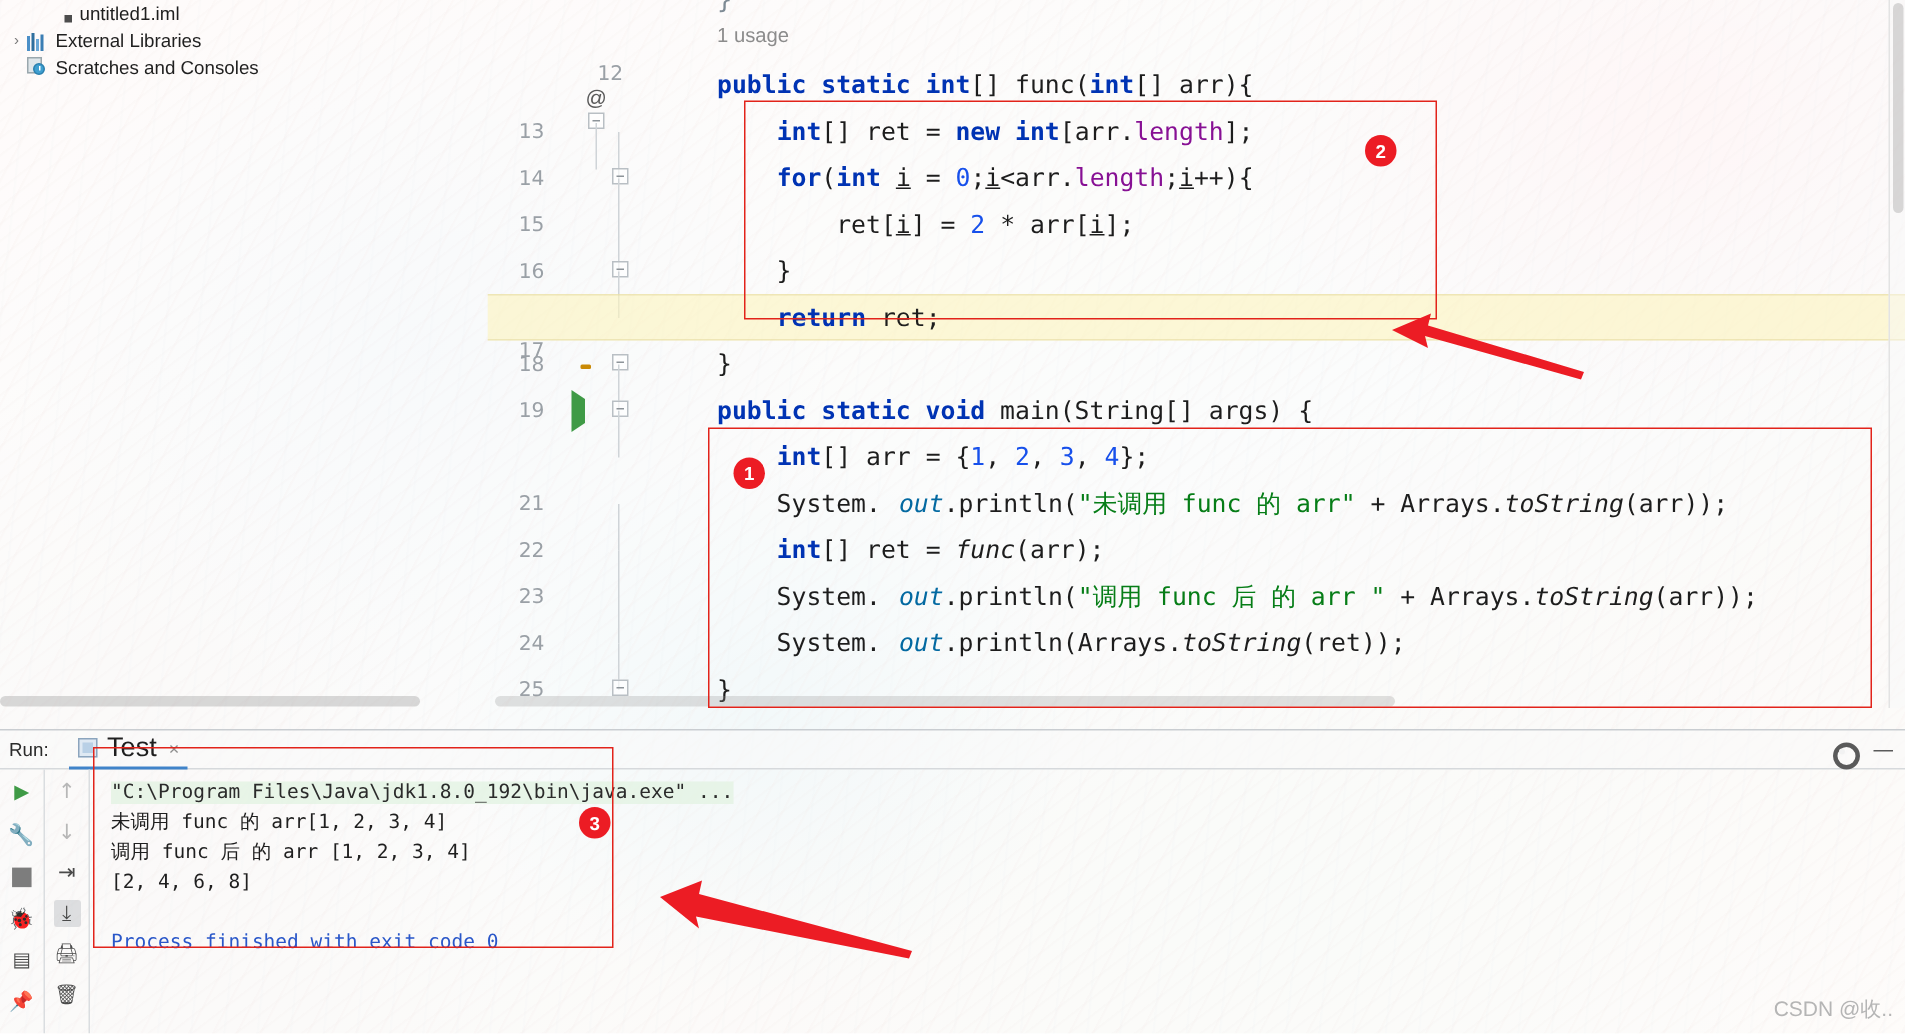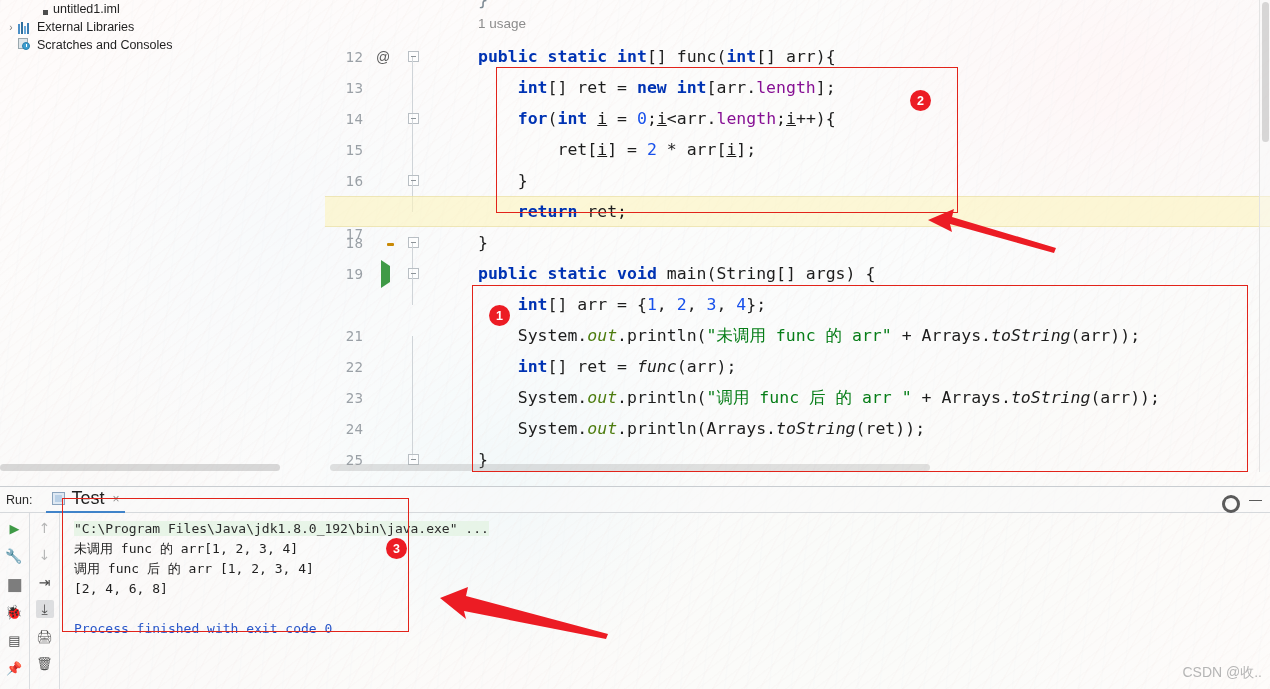--- a/index.html
+++ b/index.html
@@ -161,21 +161,21 @@
     font-family: "DejaVu Sans Mono", monospace;
     font-size: 16.5px;
     color: #1d1d1d;
     white-space: pre;
     letter-spacing: 0px;
   }
   .kw   { color: #0033b3; font-weight: bold; }
   .num  { color: #1750eb; }
   .str  { color: #067d17; }
   .fld  { color: #871094; }
-  .stat { color: #4d7c0f; font-style: italic; }
+  .stat { color: #0369a1; font-style: italic; margin-left: 12px; }
   .fn-it{ font-style: italic; }
   .var-u{ text-decoration: underline; }
 
   
   .caret-line {
     position: absolute; left: 0; right: 0;
     height: 31px;
     background: rgba(252,243,191,0.62);
     border-top: 1px solid rgba(226,214,150,0.5);
     border-bottom: 1px solid rgba(226,214,150,0.5);
@@ -373,21 +373,21 @@
     </div>
 
   </div>
 
   <div class="editor">
 
     <div class="caret-line" style="top:196px;"></div>
 
     <div class="gutter">
 
-      <div class="gutter-line" style="top:41px;">
+      <div class="gutter-line" style="top:41px;flex-direction:column;">
         <span class="lnum">12</span>
         <span class="g-mark">@</span>
         <span class="g-fold"><span class="fold-box"></span><span class="fold-tail"></span></span>
       </div>
 
       <div class="gutter-line" style="top:72px;">
         <span class="lnum">13</span>
         <span class="g-mark"></span>
         <span class="g-fold">
             <span class="fold-tail"></span>

